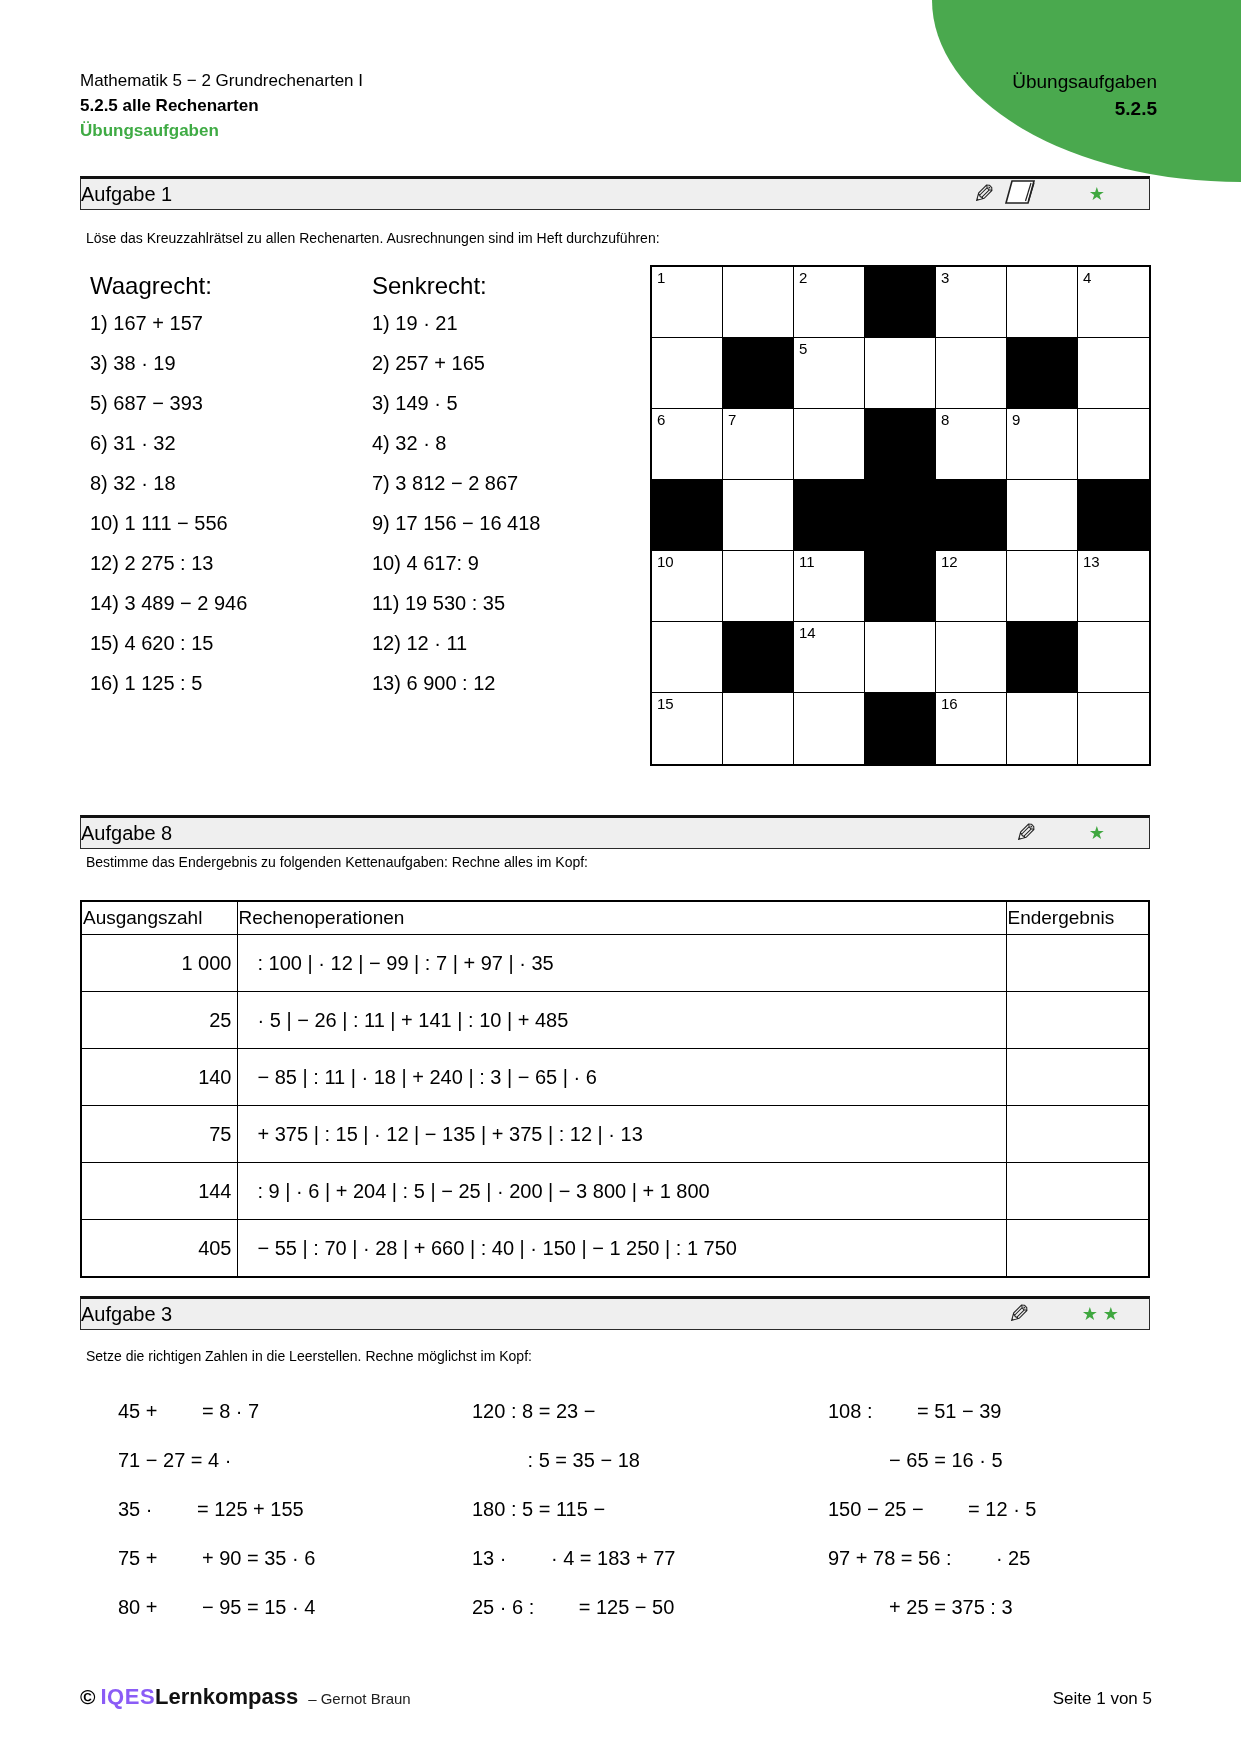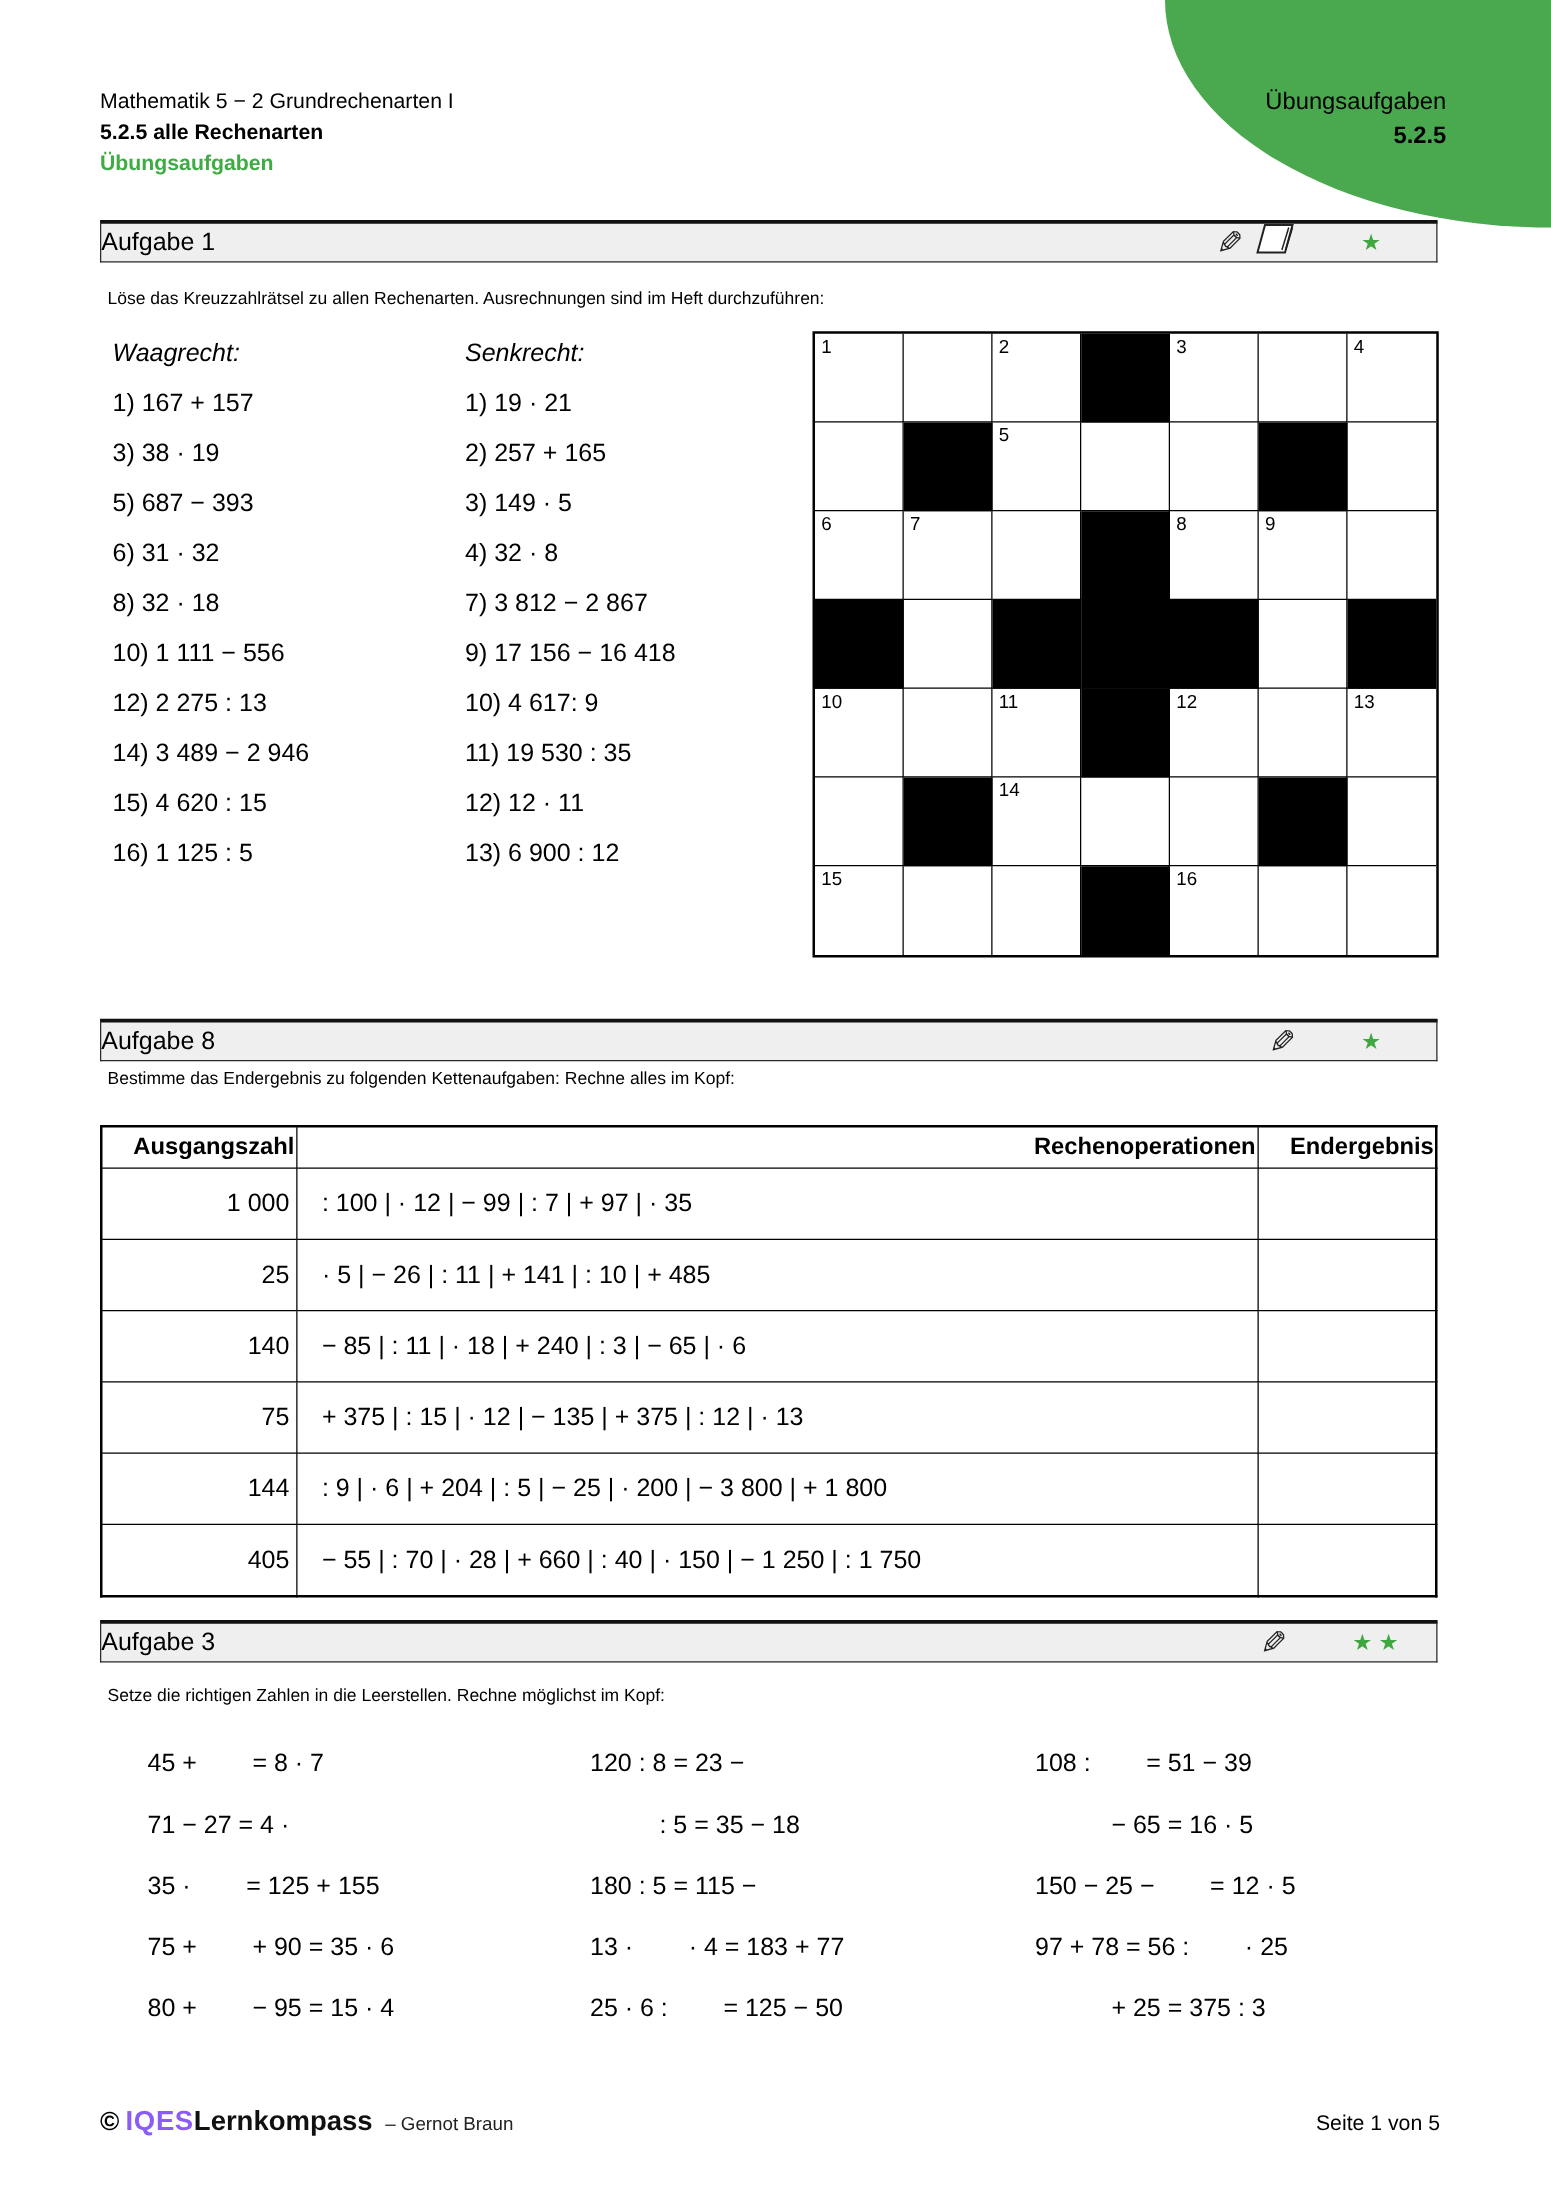--- a/index.html
+++ b/index.html
@@ -26,40 +26,40 @@
   .spacer{flex:1}
   .icon-group{display:flex;align-items:center;gap:8px;}
   .pencil{display:inline-block;transform:scaleX(-1);font-size:26px;line-height:1;color:#222;}
   .stars{color:#3fa73f;font-size:18px;margin-left:52px;margin-right:44px;white-space:pre;}
   .bar-a3 .stars{margin-right:30px;}
 
   .intro{position:absolute;left:86px;font-size:14px;}
   .intro-1{top:230px}.intro-2{top:854px}.intro-3{top:1348px}
 
   
-  .clue-label{position:absolute;top:272px;font-style:italic;font-size:20px;}
+  .clue-label{position:absolute;top:272px;font-size:24px;}
   .clue-label.across{left:90px}.clue-label.down{left:372px}
   .clue-list{position:absolute;top:312px;width:270px;}
   .clue-list.across{left:90px}.clue-list.down{left:372px}
   .clue{height:40px;font-size:20px;}
 
   
   .cw{position:absolute;left:650px;top:265px;border:2px solid #000;background:#fff;
       display:grid;grid-template-columns:repeat(7,71px);grid-template-rows:repeat(7,71px);}
   .cw-cell{position:relative;border-right:1px solid #000;border-bottom:1px solid #000;box-sizing:border-box;}
   .cw-cell:nth-child(7n){border-right:none;}
   .cw-cell:nth-child(n+43){border-bottom:none;}
   .cw-cell.black{background:#000;}
   .cw-num{position:absolute;top:2px;left:5px;font-size:15px;}
 
   
   .ops-table{position:absolute;left:80px;top:900px;border-collapse:collapse;table-layout:fixed;width:1068px;}
   .ops-table th,.ops-table td{border:1.5px solid #000;}
   .ops-table{border:2px solid #000;}
-  .ops-table th{height:30px;font-size:19px;font-weight:bold;text-align:right;}
+  .ops-table th{height:30px;font-size:19px;font-weight:normal;text-align:left;}
   .ops-table td{height:54px;font-size:20px;}
   td.c-start{text-align:right;padding-right:5px;padding-left:34px;}
   td.c-ops{padding-left:20px;text-align:left;}
 
   
   .equations{position:absolute;left:118px;top:1400px;}
   .eq-row{display:flex;height:49px;align-items:flex-start;}
   .eq-cell{white-space:pre;font-size:20px;}
   .eq-cell:nth-child(1){width:354px;}
   .eq-cell:nth-child(2){width:356px;}

